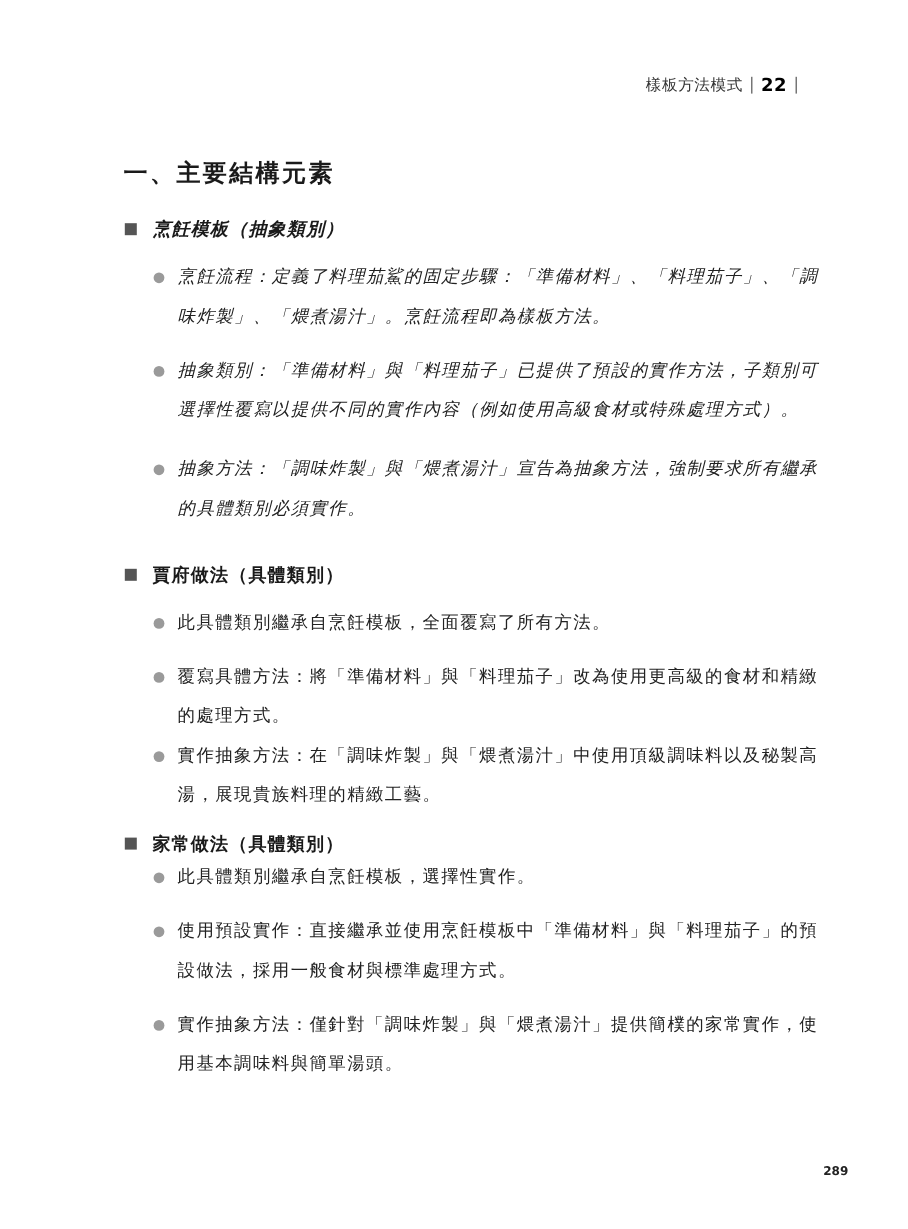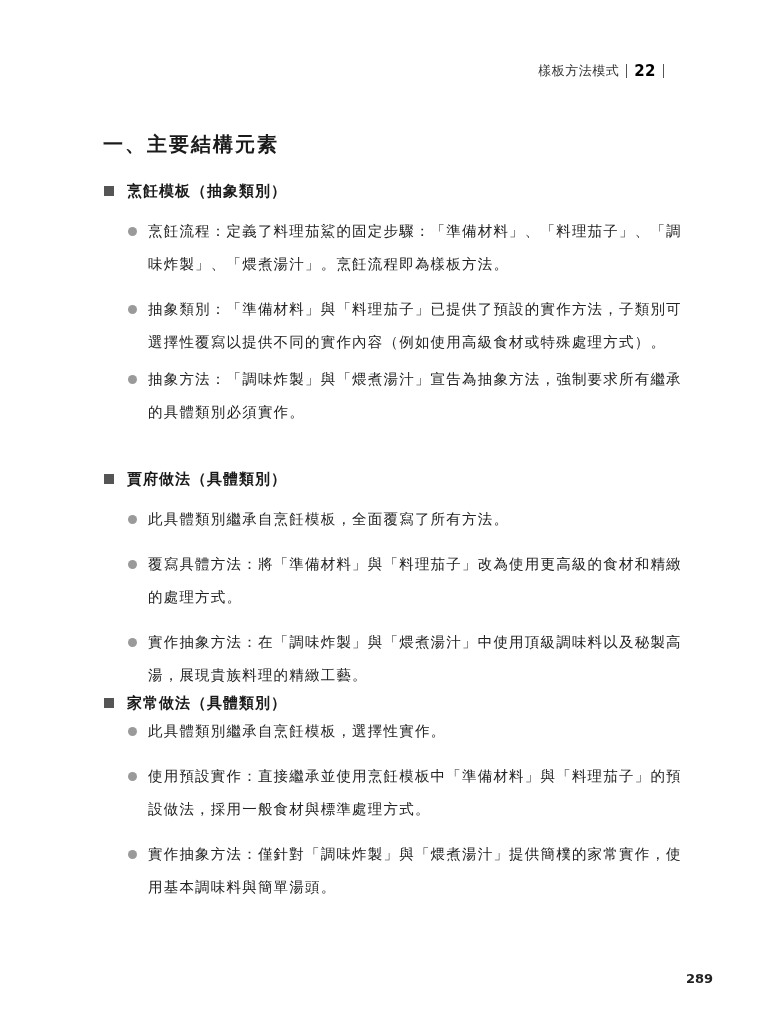--- a/index.html
+++ b/index.html
@@ -87,73 +87,73 @@
       top: 12px;
       width: 9px;
       height: 9px;
       border-radius: 50%;
       background: #9a9a9a;
     }
     .page-number {
       position: absolute;
       top: 971px;
       left: 686px;
-      font-size: 13px;
+      font-size: 10px;
       font-weight: bold;
       color: #222222;
     }
   </style>
 </head>
 <body>
 
 <div class="running-header">
   <span>樣板方法模式</span>
   <span class="sep"></span>
   <span class="chapter-num">22</span>
   <span class="sep"></span>
 </div>
 
 <h1 class="page-title">一、主要結構元素</h1>
 
-<div class="section" style="top:179px;">
+<div class="section" style="top:179px;font-style:italic;">
   <div class="section-heading">
     <span class="square-bullet"></span>
     <span>烹飪模板（抽象類別）</span>
   </div>
   <ul class="bullet-list" style="margin-top:12px;">
     <li class="bullet-item">
       <span class="dot-bullet"></span>
       <span>烹飪流程：定義了料理茄鯊的固定步驟：「準備材料」、「料理茄子」、「調味炸製」、「煨煮湯汁」。烹飪流程即為樣板方法。</span>
     </li>
     <li class="bullet-item" style="margin-top:12px;">
       <span class="dot-bullet"></span>
       <span>抽象類別：「準備材料」與「料理茄子」已提供了預設的實作方法，子類別可選擇性覆寫以提供不同的實作內容（例如使用高級食材或特殊處理方式）。</span>
     </li>
-    <li class="bullet-item" style="margin-top:4px;">
+    <li class="bullet-item" style="margin-top:16px;">
       <span class="dot-bullet"></span>
       <span>抽象方法：「調味炸製」與「煨煮湯汁」宣告為抽象方法，強制要求所有繼承的具體類別必須實作。</span>
     </li>
   </ul>
 </div>
 
 <div class="section" style="top:467px;">
   <div class="section-heading">
     <span class="square-bullet"></span>
     <span>賈府做法（具體類別）</span>
   </div>
   <ul class="bullet-list" style="margin-top:12px;">
     <li class="bullet-item">
       <span class="dot-bullet"></span>
       <span>此具體類別繼承自烹飪模板，全面覆寫了所有方法。</span>
     </li>
     <li class="bullet-item" style="margin-top:12px;">
       <span class="dot-bullet"></span>
       <span>覆寫具體方法：將「準備材料」與「料理茄子」改為使用更高級的食材和精緻的處理方式。</span>
     </li>
-    <li class="bullet-item" style="margin-top:12px;">
+    <li class="bullet-item" style="">
       <span class="dot-bullet"></span>
       <span>實作抽象方法：在「調味炸製」與「煨煮湯汁」中使用頂級調味料以及秘製高湯，展現貴族料理的精緻工藝。</span>
     </li>
   </ul>
 </div>
 
 <div class="section" style="top:691px;">
   <div class="section-heading">
     <span class="square-bullet"></span>
     <span>家常做法（具體類別）</span>

